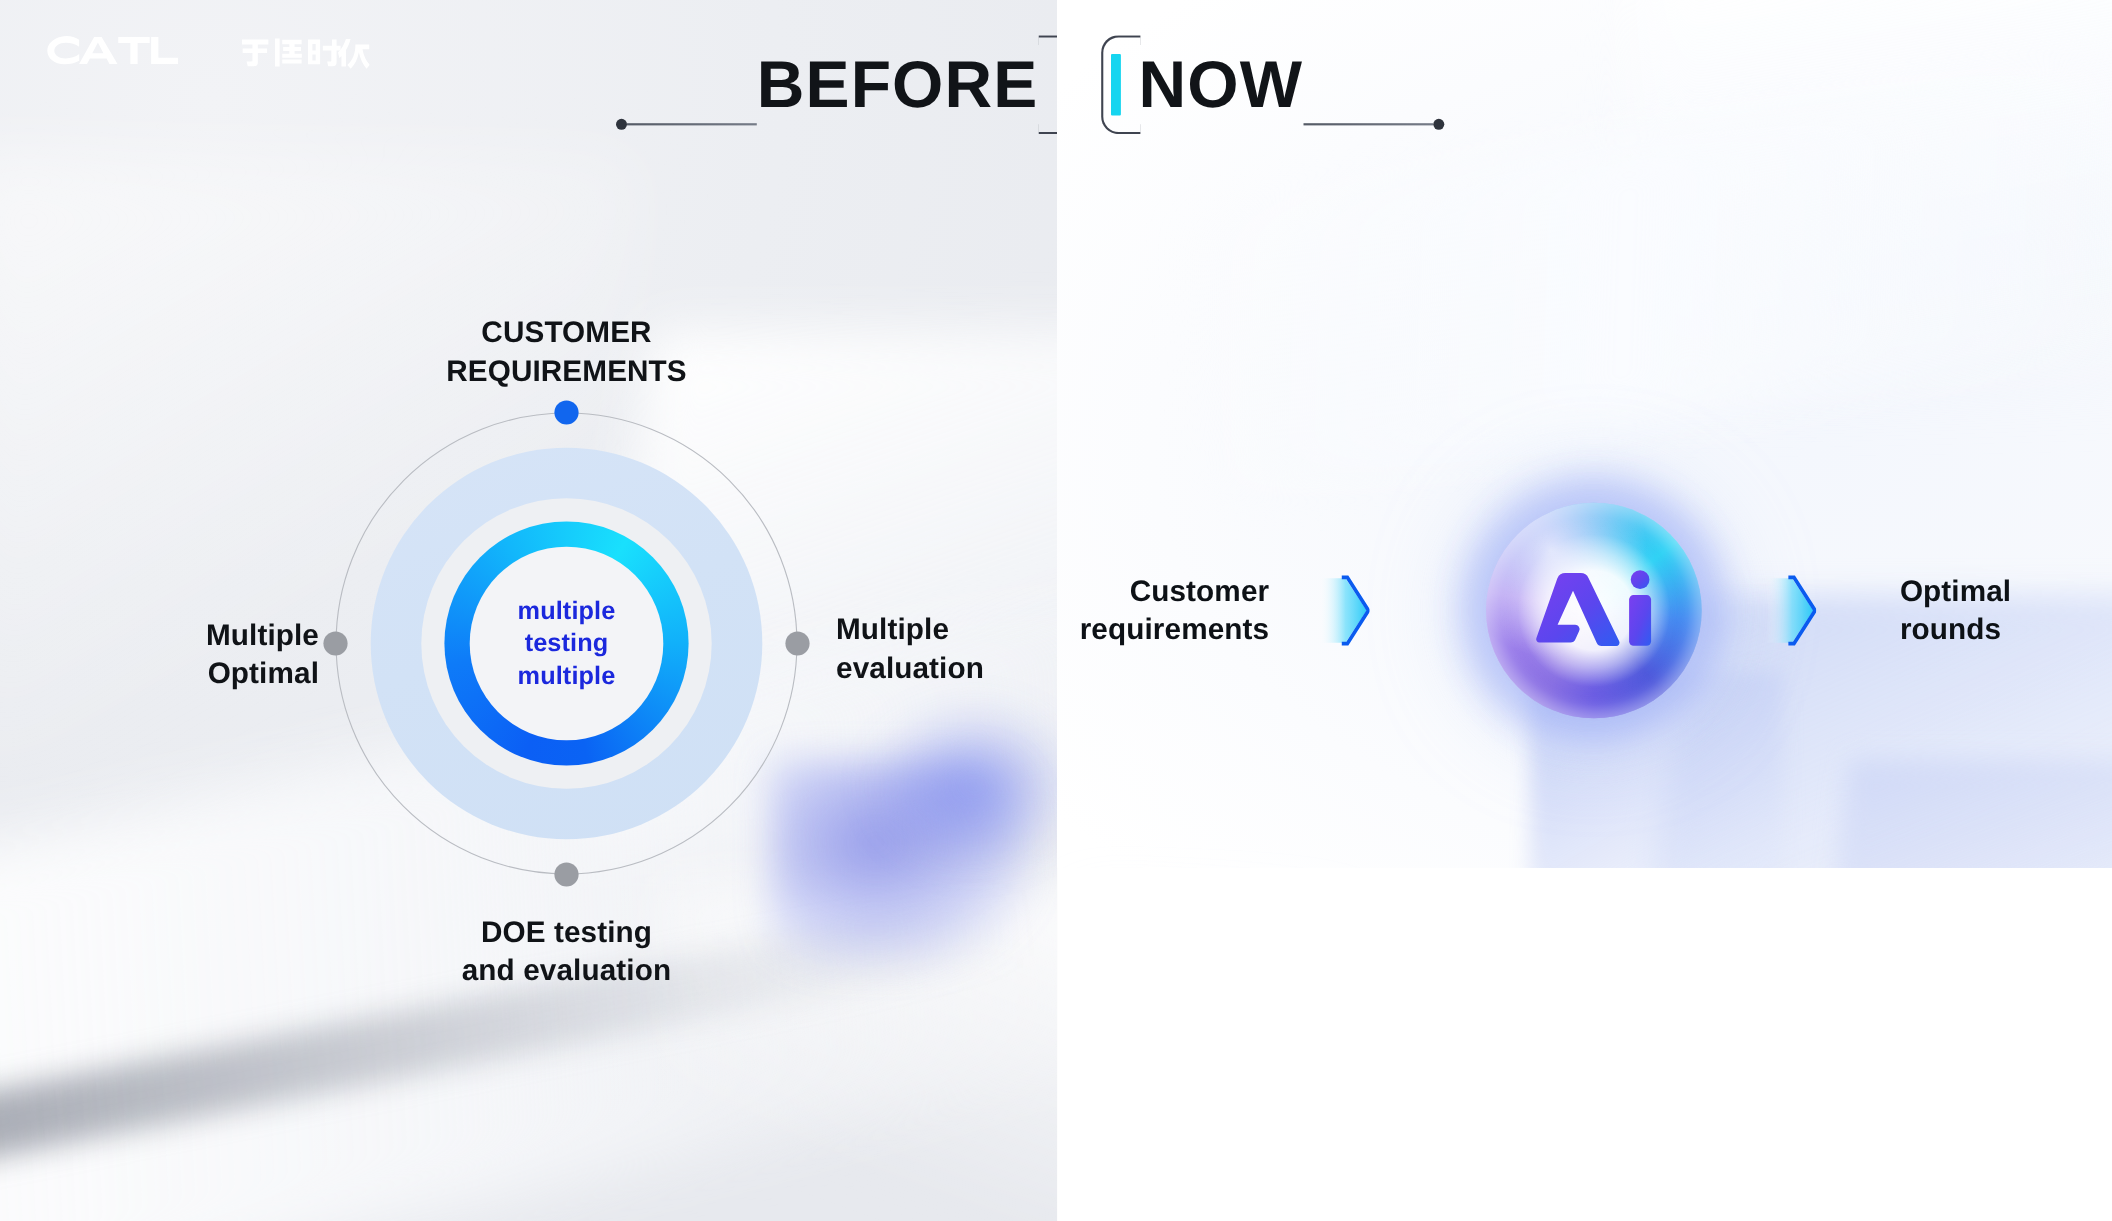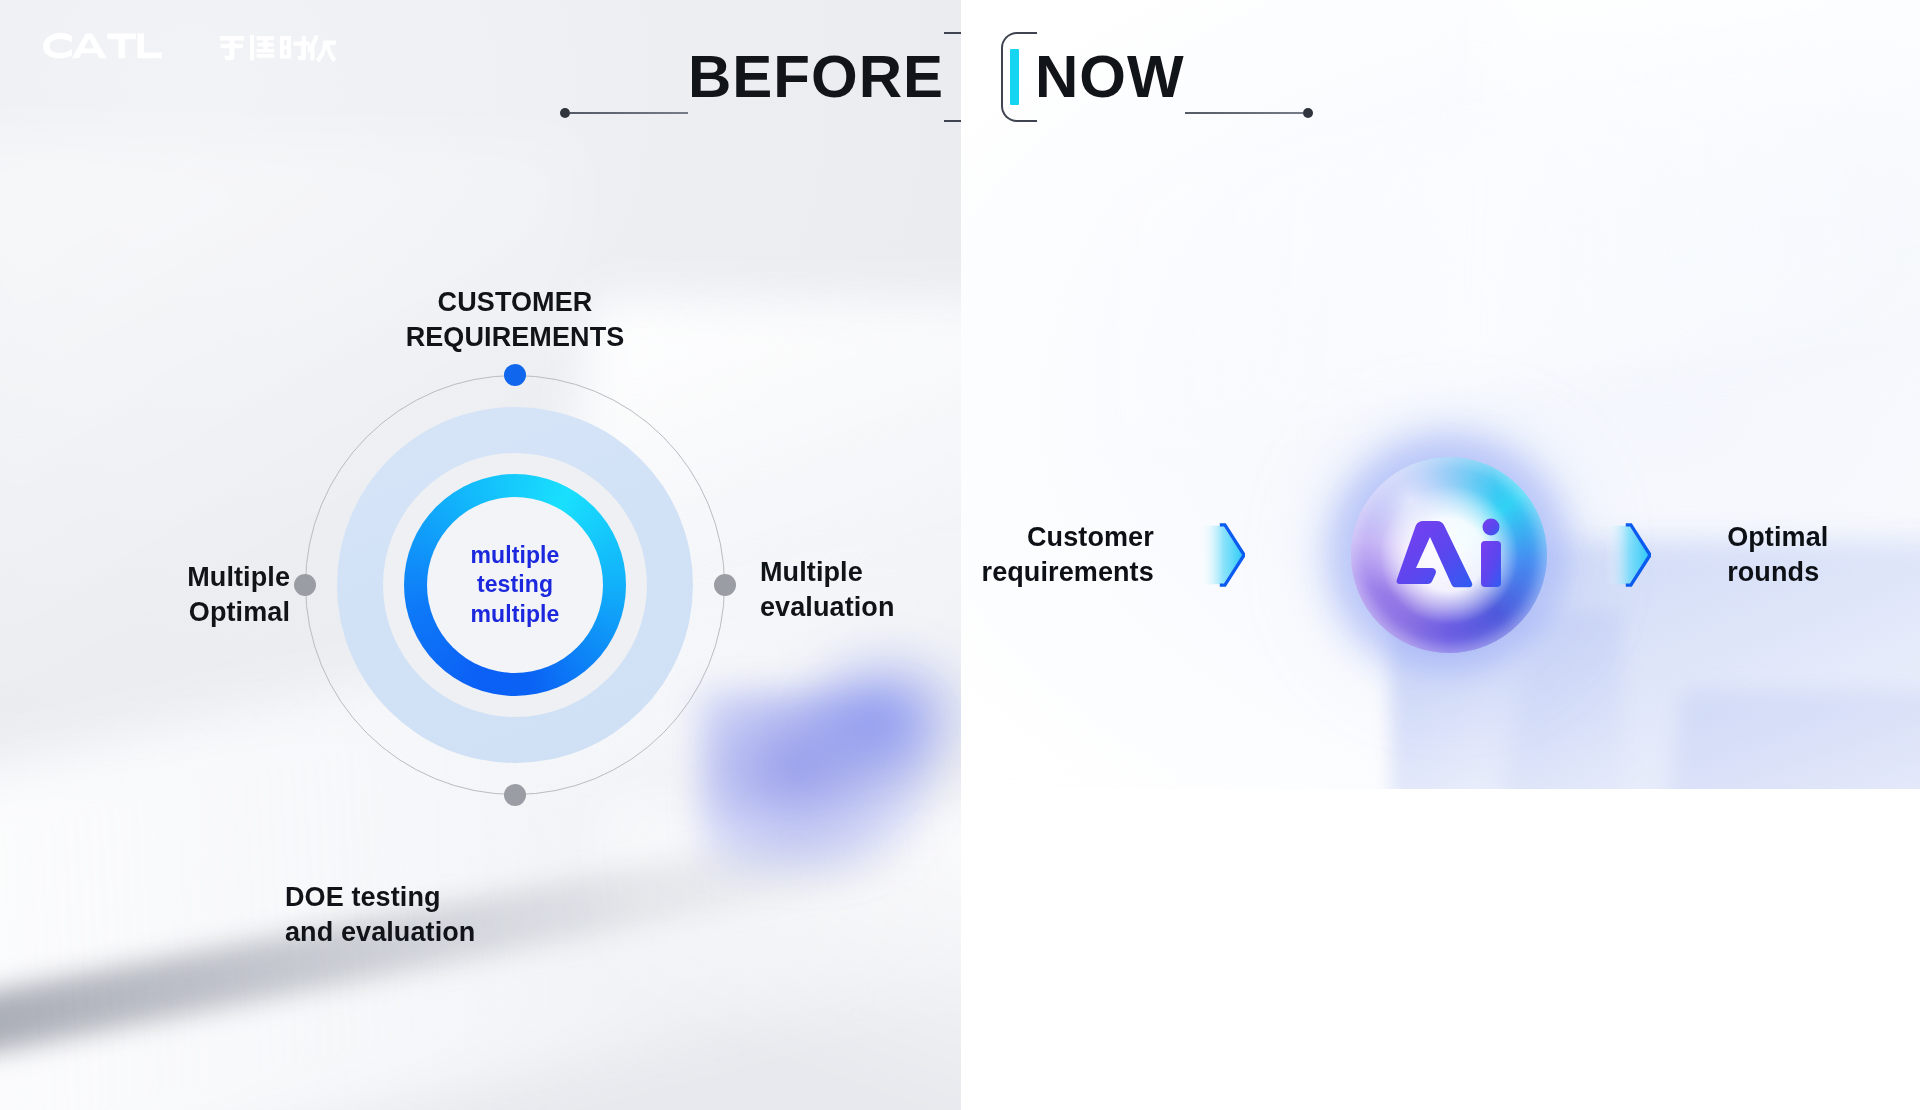--- a/index.html
+++ b/index.html
@@ -120,21 +120,21 @@
   .node-right{width:22px;height:22px;background:#9a9da3;left:409px;top:199px;}
   .node-bottom{width:22px;height:22px;background:#9a9da3;left:199px;top:409px;}
 
   .dlabel{
     position:absolute;z-index:7;color:#101317;font-weight:700;font-size:27px;line-height:1.28;
     letter-spacing:.1px;
   }
   .lbl-top{left:305px;top:285px;width:420px;text-align:center;}
   .lbl-left{left:20px;top:560px;width:270px;text-align:right;}
   .lbl-right{left:760px;top:555px;width:260px;text-align:left;}
-  .lbl-bottom{left:285px;top:880px;width:460px;}
+  .lbl-bottom{left:285px;top:830px;width:460px;text-align:center;}
 
   
   .panel-now{
     position:relative;flex:1;height:789px;overflow:hidden;
     background:
       radial-gradient(90% 70% at 72% 52%, #f4f7fd 0%, #f7f9fd 40%, #fbfcfe 70%, #ffffff 100%);
   }
   .nshape{position:absolute;pointer-events:none;}
   .nshape-a{ 
     left:540px;top:540px;width:560px;height:520px;

